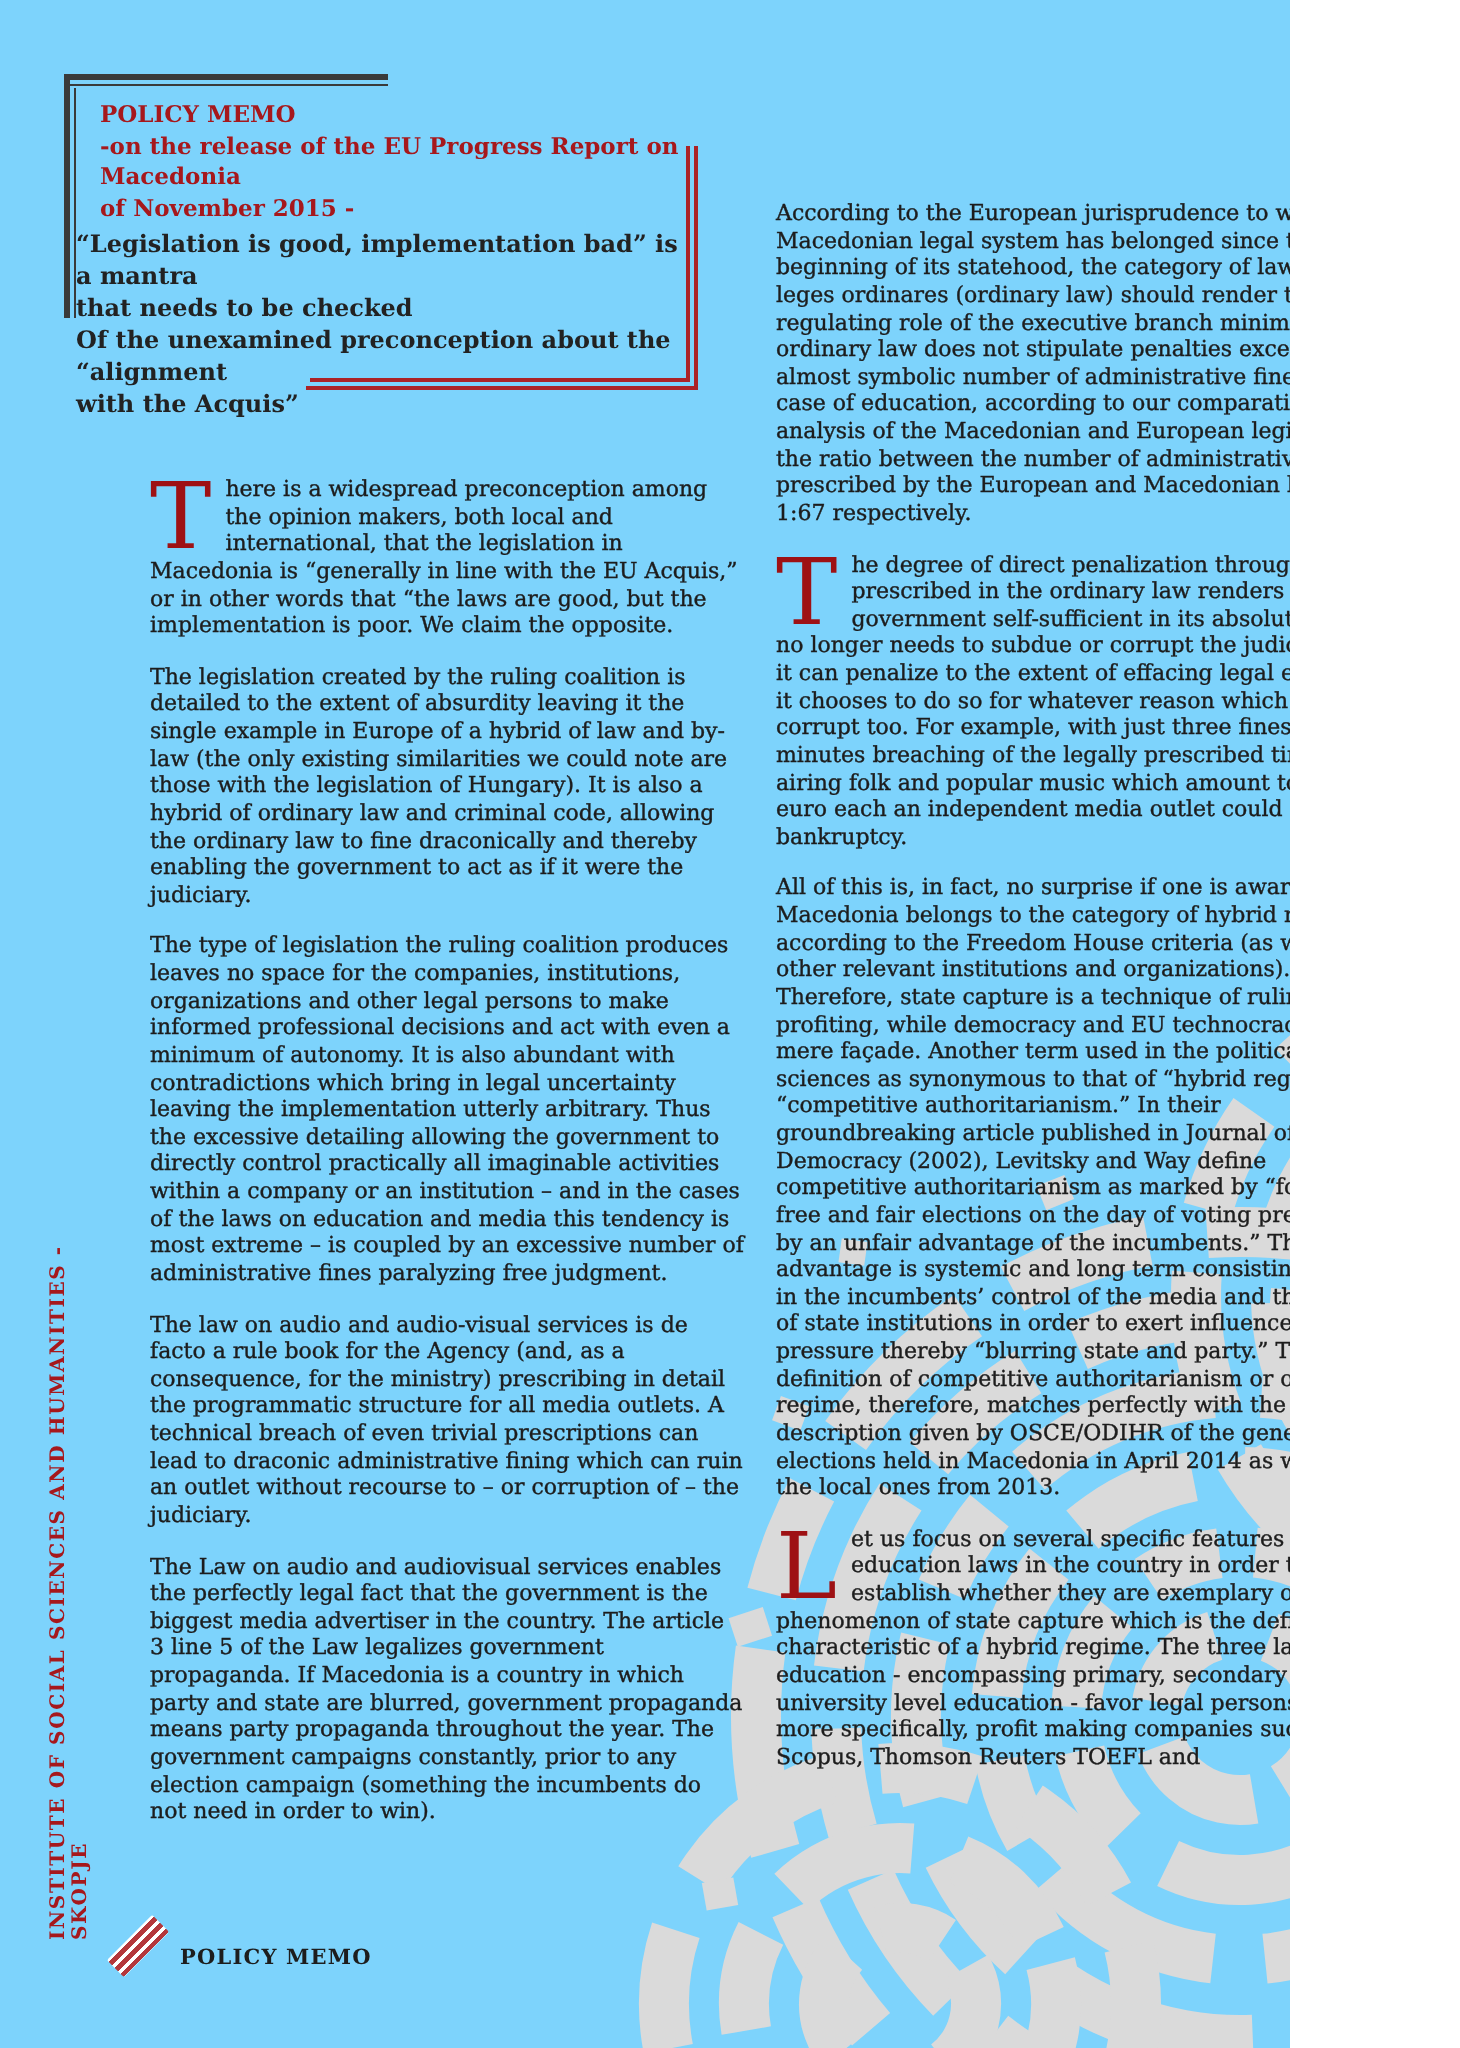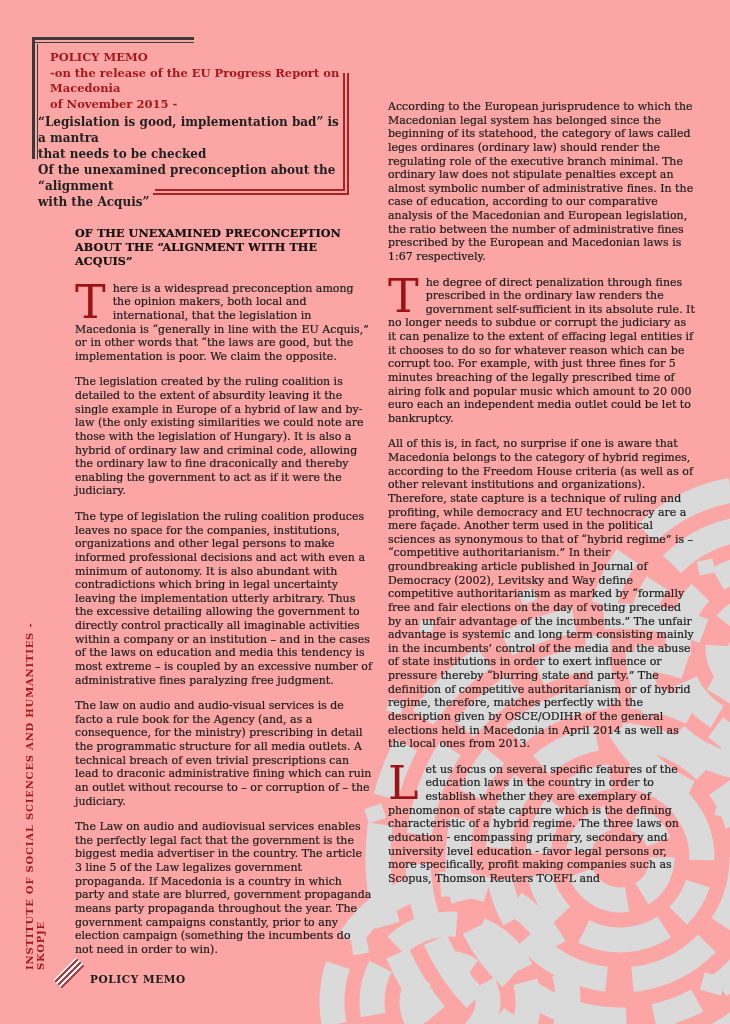--- a/index.html
+++ b/index.html
@@ -1,17 +1,17 @@
 <!DOCTYPE html>
 <html><head>
 <meta charset="utf-8">
 <style>
   html,body { margin:0; padding:0; background:#ffffff; }
   .page {
-    position:relative; width:730px; height:1024px; background:#fca5a5;
+    position:relative; width:645px; height:1024px; background:#7dd3fc;
     overflow:hidden; font-family:"DejaVu Serif","Liberation Serif",serif;
     color:#1d1d1d;
   }
   .watermark { position:absolute; left:0; top:0; width:730px; height:1024px; }
 
   
   .header { position:absolute; left:32px; top:37px; width:317px; height:158px; }
   .brk { position:absolute; background:#3a3a3a; }
   .bk-h1 { left:0; top:0; width:162px; height:2.5px; }
   .bk-h2 { left:0; top:4.5px; width:162px; height:1.5px; }
@@ -108,21 +108,20 @@
     <div class="kicker">POLICY MEMO
 -on the release of the EU Progress Report on Macedonia
 of November 2015 -</div>
     <div class="quote">“Legislation is good, implementation bad” is a mantra
 that needs to be checked
 Of the unexamined preconception about the “alignment
 with the Acquis”</div>
   </div>
 
   <div class="col col-left">
-    <h2>OF THE UNEXAMINED PRECONCEPTION ABOUT THE “ALIGNMENT WITH THE ACQUIS”</h2>
     <p><span class="dropcap">T</span><span>here is a widespread preconception among the opinion makers, both local and international, that the legislation in Macedonia is “generally in line with the EU Acquis,” or in other words that “the laws are good, but the implementation is poor. We claim the opposite.</span></p>
     <p>The legislation created by the ruling coalition is detailed to the extent of absurdity leaving it the single example in Europe of a hybrid of law and by-law (the only existing similarities we could note are those with the legislation of Hungary). It is also a hybrid of ordinary law and criminal code, allowing the ordinary law to fine draconically and thereby enabling the government to act as if it were the judiciary.</p>
     <p>The type of legislation the ruling coalition produces leaves no space for the companies, institutions, organizations and other legal persons to make informed professional decisions and act with even a minimum of autonomy. It is also abundant with contradictions which bring in legal uncertainty leaving the implementation utterly arbitrary. Thus the excessive detailing allowing the government to directly control practically all imaginable activities within a company or an institution – and in the cases of the laws on education and media this tendency is most extreme – is coupled by an excessive number of administrative fines paralyzing free judgment.</p>
     <p>The law on audio and audio-visual services is de facto a rule book for the Agency (and, as a consequence, for the ministry) prescribing in detail the programmatic structure for all media outlets. A technical breach of even trivial prescriptions can lead to draconic administrative fining which can ruin an outlet without recourse to – or corruption of – the judiciary.</p>
     <p>The Law on audio and audiovisual services enables the perfectly legal fact that the government is the biggest media advertiser in the country. The article 3 line 5 of the Law legalizes government propaganda. If Macedonia is a country in which party and state are blurred, government propaganda means party propaganda throughout the year. The government campaigns constantly, prior to any election campaign (something the incumbents do not need in order to win).</p>
   </div>
 
   <div class="col col-right">
     <p>According to the European jurisprudence to which the Macedonian legal system has belonged since the beginning of its statehood, the category of laws called leges ordinares (ordinary law) should render the regulating role of the executive branch minimal. The ordinary law does not stipulate penalties except an almost symbolic number of administrative fines. In the case of education, according to our comparative analysis of the Macedonian and European legislation, the ratio between the number of administrative fines prescribed by the European and Macedonian laws is 1:67 respectively.</p>
     <p><span class="dropcap">T</span><span>he degree of direct penalization through fines prescribed in the ordinary law renders the government self-sufficient in its absolute rule. It no longer needs to subdue or corrupt the judiciary as it can penalize to the extent of effacing legal entities if it chooses to do so for whatever reason which can be corrupt too. For example, with just three fines for 5 minutes breaching of the legally prescribed time of airing folk and popular music which amount to 20 000 euro each an independent media outlet could be let to bankruptcy.</span></p>

